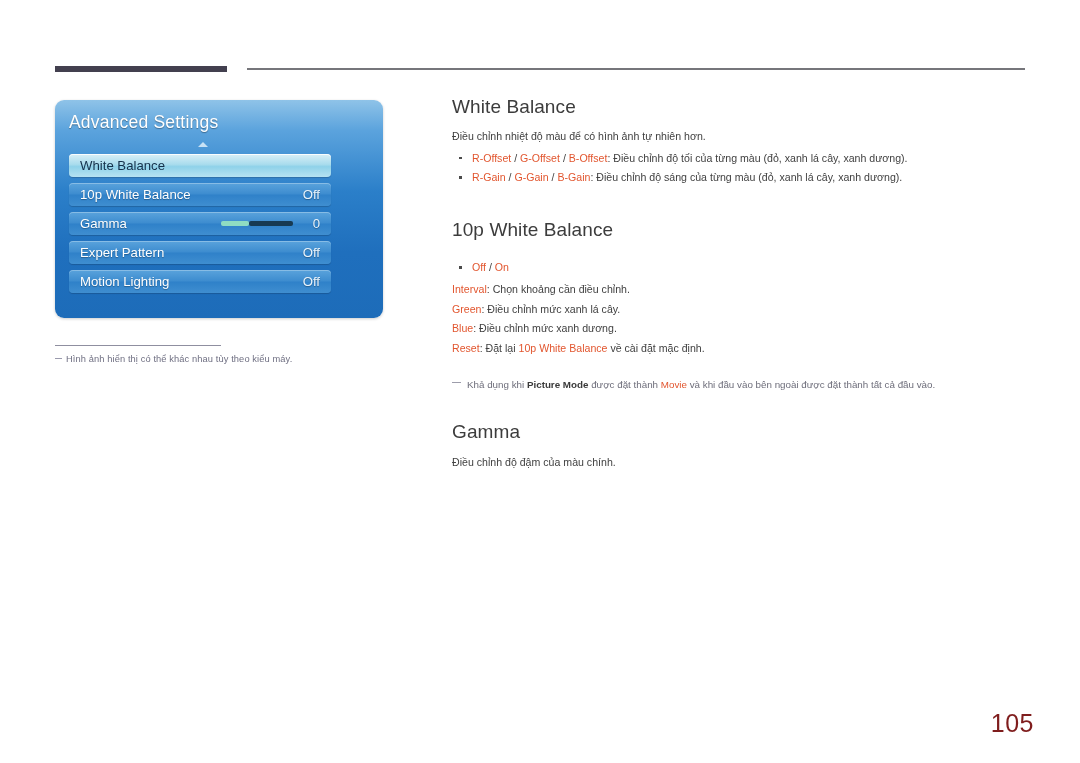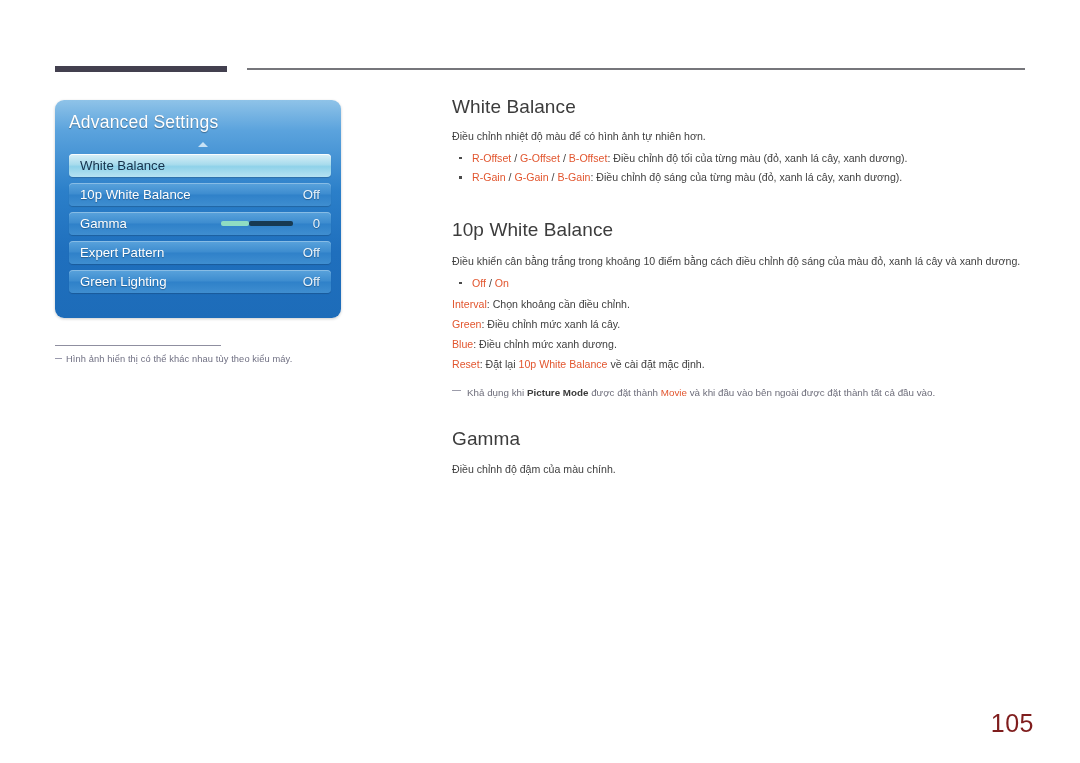--- a/index.html
+++ b/index.html
@@ -32,21 +32,21 @@
     width: 778px;
     height: 2px;
     background: #76767b;
   }
 
   
   .osd-panel {
     position: absolute;
     left: 55px;
     top: 100px;
-    width: 286px;
+    width: 328px;
     height: 218px;
     border-radius: 9px;
     background: linear-gradient(180deg,
                 #8fc3e8 0%,
                 #5ba3dd 14%,
                 #2b7fc9 42%,
                 #1f6fbd 70%,
                 #1d6cb9 100%);
     box-shadow: 0 1px 3px rgba(0,0,0,0.20);
     overflow: hidden;
@@ -199,21 +199,21 @@
   }
   .bullet-list li .dot {
     position: absolute;
     left: 7px;
     top: 8px;
     width: 2.6px;
     height: 2.6px;
     background: #4a4a4a;
   }
   .plain-list {
-    margin: 2px 0 8px 0;
+    margin: 2px 0 16px 0;
     padding: 0;
     list-style: none;
   }
   .plain-list li {
     font-size: 10.6px;
     line-height: 19.8px;
     color: #414141;
   }
   .hl { color: #e2562f; font-weight: normal; }
   .bold-dark { color: #3a3a3a; font-weight: bold; }
@@ -276,21 +276,21 @@
       </span>
       <span class="value">0</span>
     </div>
 
     <div class="osd-row">
       <span class="label">Expert Pattern</span>
       <span class="value">Off</span>
     </div>
 
     <div class="osd-row">
-      <span class="label">Green Lighting</span>
+      <span class="label">Motion Lighting</span>
       <span class="value">Off</span>
     </div>
 
   </div>
 </div>
 
 <div class="caption-rule"></div>
 <div class="caption-note">
   <span class="dash"></span><span>Hình ảnh hiển thị có thể khác nhau tùy theo kiểu máy.</span>
 </div>
@@ -312,21 +312,20 @@
         <span class="hl">R-Gain</span><span> / </span><span class="hl">G-Gain</span><span> / </span><span class="hl">B-Gain</span><span>: Điều chỉnh độ sáng của từng màu (đỏ, xanh lá cây, xanh dương).</span>
       </li>
     </ul>
   </div>
 
   <div style="height:31px"></div>
 
   <div class="sec-block">
     <h2 class="sec-title">10p White Balance</h2>
     <div style="height:13px"></div>
-    <p class="body">Điều khiển cân bằng trắng trong khoảng 10 điểm bằng cách điều chỉnh độ sáng của màu đỏ, xanh lá cây và xanh dương.</p>
 
     <ul class="bullet-list">
       <li>
         <span class="dot"></span>
         <span class="hl">Off</span><span> / </span><span class="hl">On</span>
       </li>
     </ul>
 
     <ul class="plain-list">
       <li>

